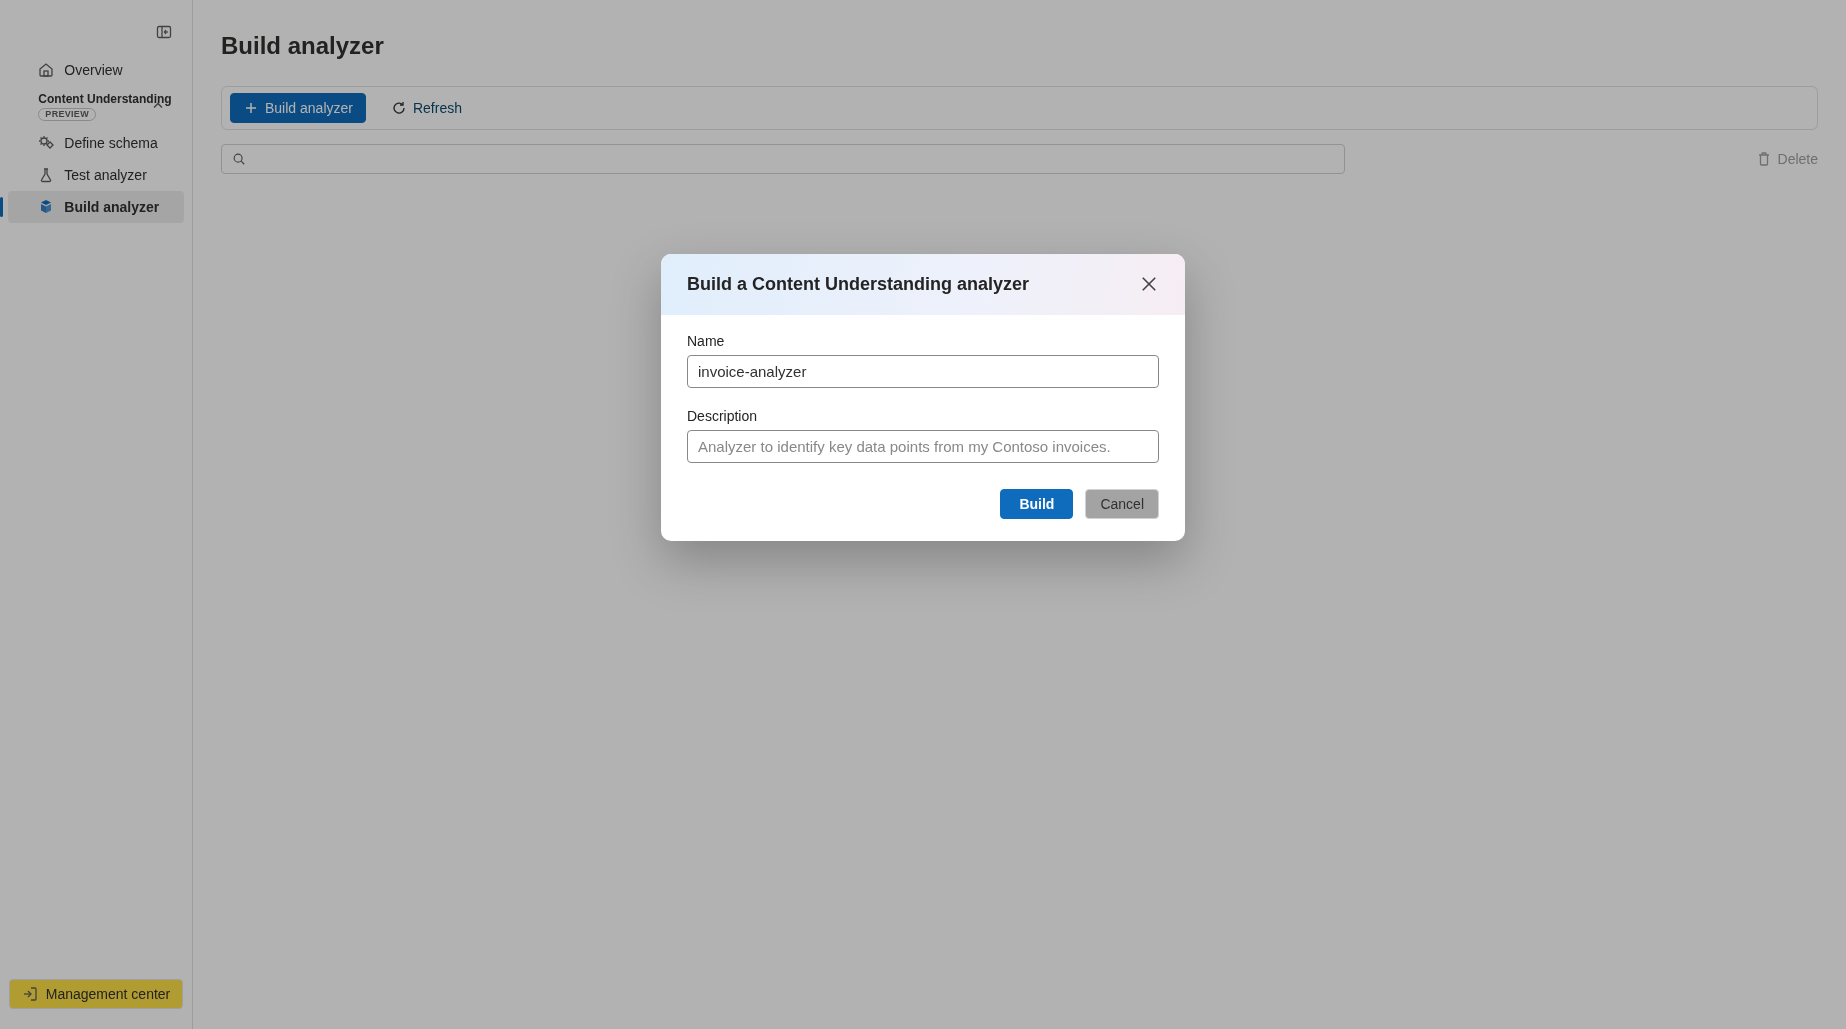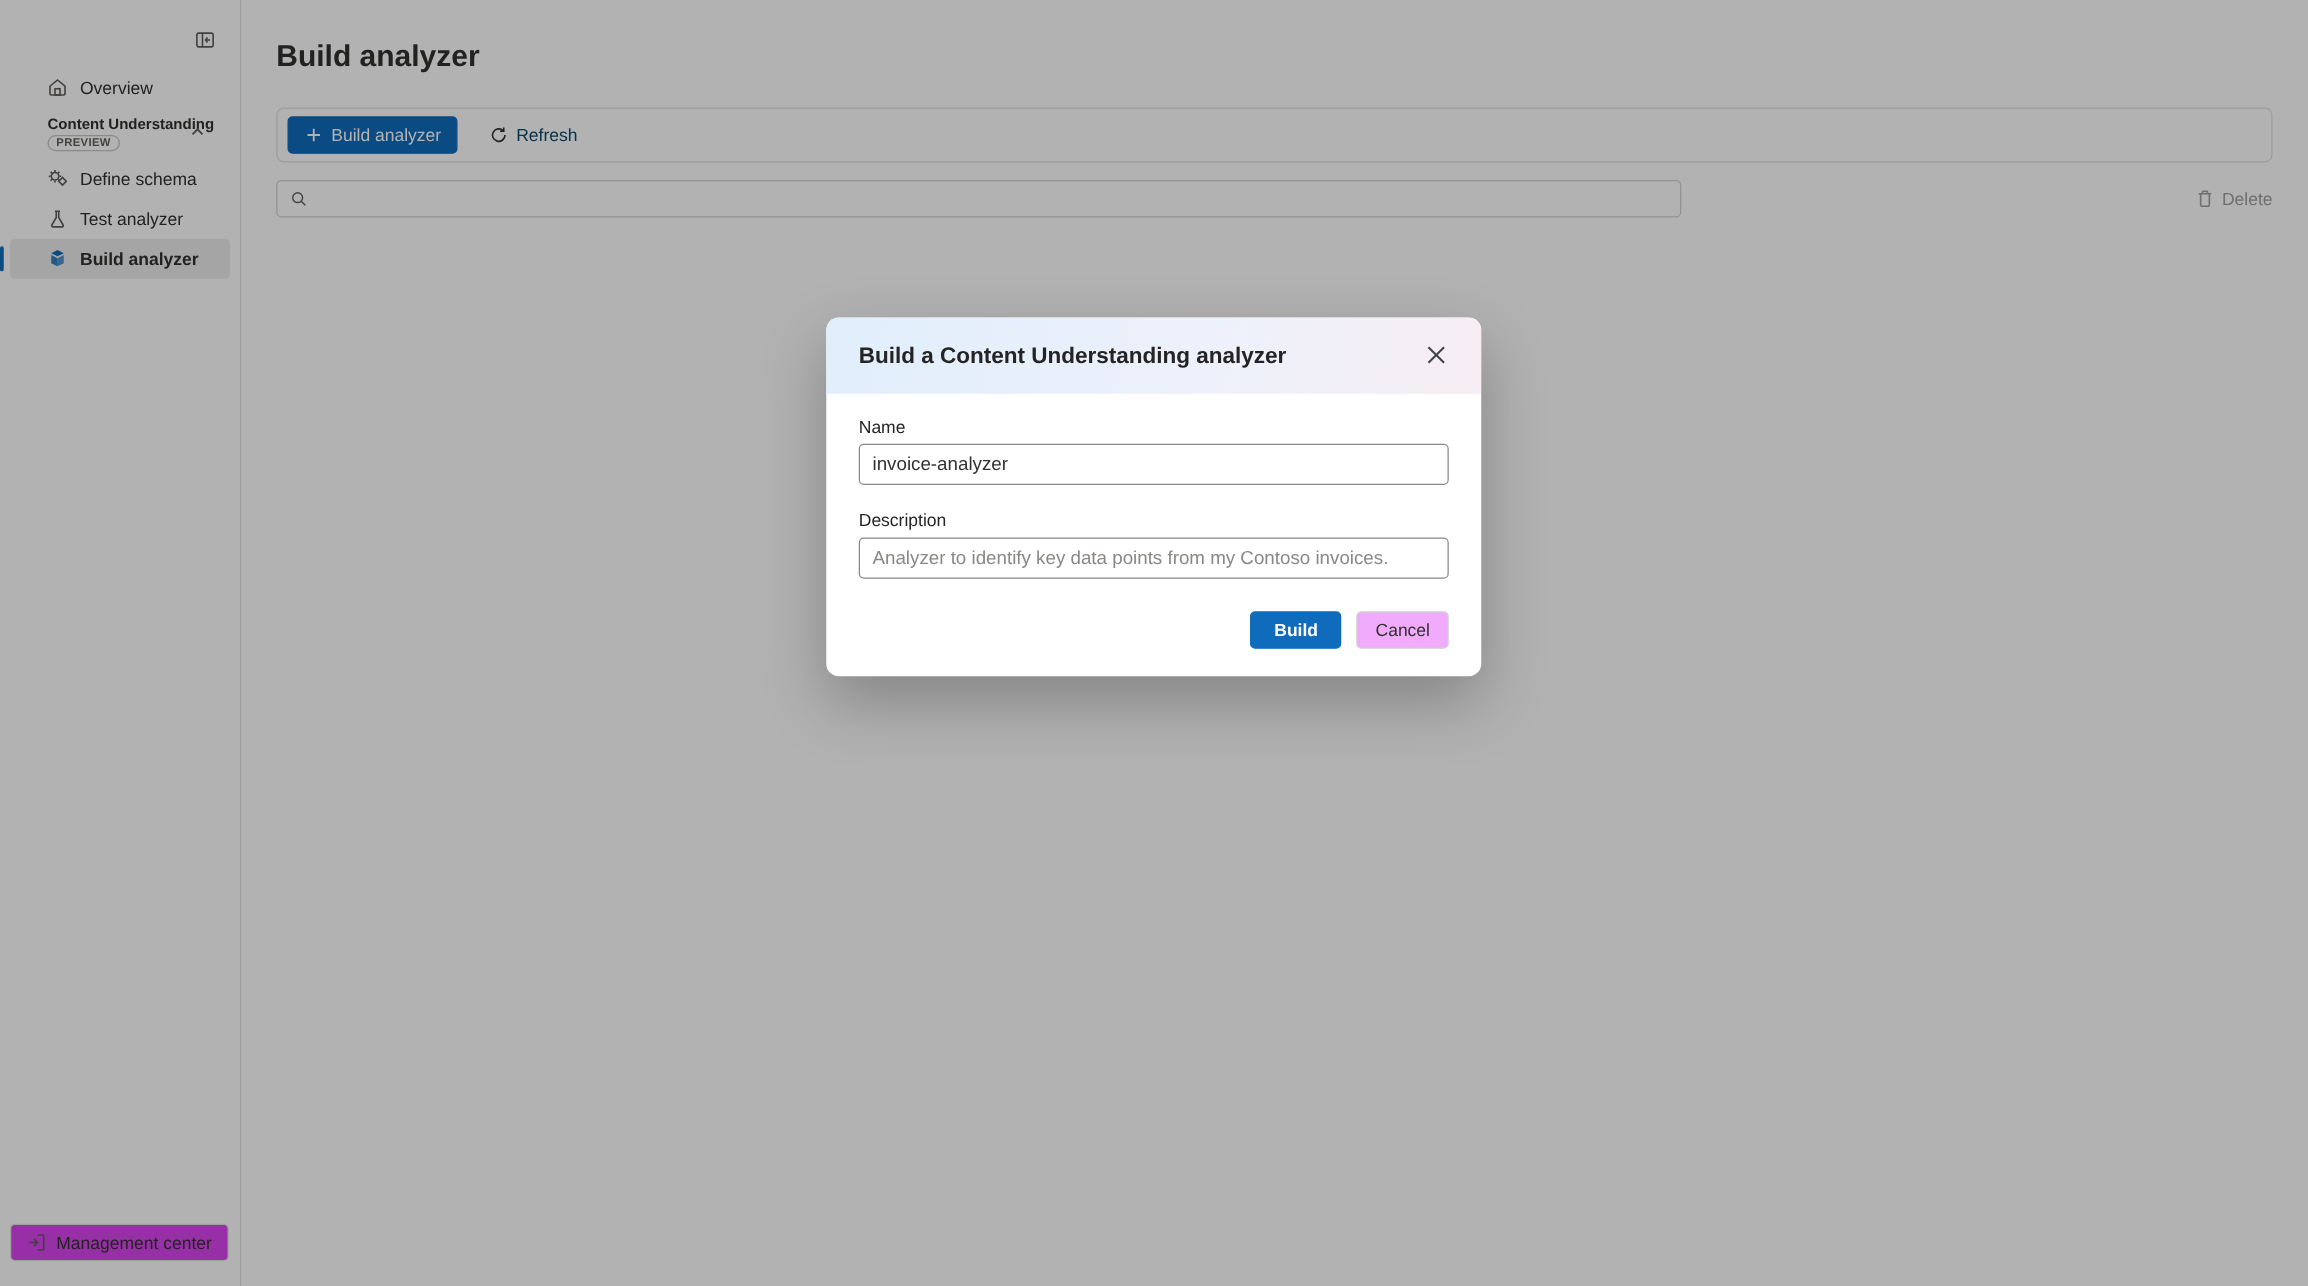--- a/index.html
+++ b/index.html
@@ -20,20 +20,21 @@
       position: relative;
     }
     
     .sidebar {
       width: 193px;
       background: #ffffff;
       border-right: 1px solid #e1e1e1;
       display: flex;
       flex-direction: column;
       padding-top: 24px;
+      align-items: center;
     }
     .sidebar-top {
       flex: 1;
     }
     .collapse-row {
       display: flex;
       justify-content: flex-end;
       padding: 0 20px 14px 20px;
     }
     .collapse-icon {
@@ -109,21 +110,21 @@
     .sidebar-bottom {
       padding: 12px 8px 20px 8px;
     }
     .mgmt-button {
       display: flex;
       align-items: center;
       gap: 8px;
       padding: 6px 12px;
       border: 1px solid #e5e5e5;
       border-radius: 4px;
-      background: #d946ef;
+      background: #fde047;
       font-size: 14px;
       color: #323130;
       cursor: pointer;
       width: auto;
     }
     .mgmt-button .icon { width: 16px; height: 16px; color: #605e5c; }
 
     
     .main {
       flex: 1;
@@ -270,21 +271,21 @@
       background: #0f6cbd;
       color: #ffffff;
       border: 1px solid #0f6cbd;
       padding: 6px 18px;
       border-radius: 4px;
       font-size: 14px;
       font-weight: 600;
       cursor: pointer;
     }
     .btn-outline {
-      background: #f0abfc;
+      background: #a3a3a3;
       color: #323130;
       border: 1px solid #d1d1d1;
       padding: 6px 14px;
       border-radius: 4px;
       font-size: 14px;
       cursor: pointer;
     }
   </style>
 </head>
 <body>

